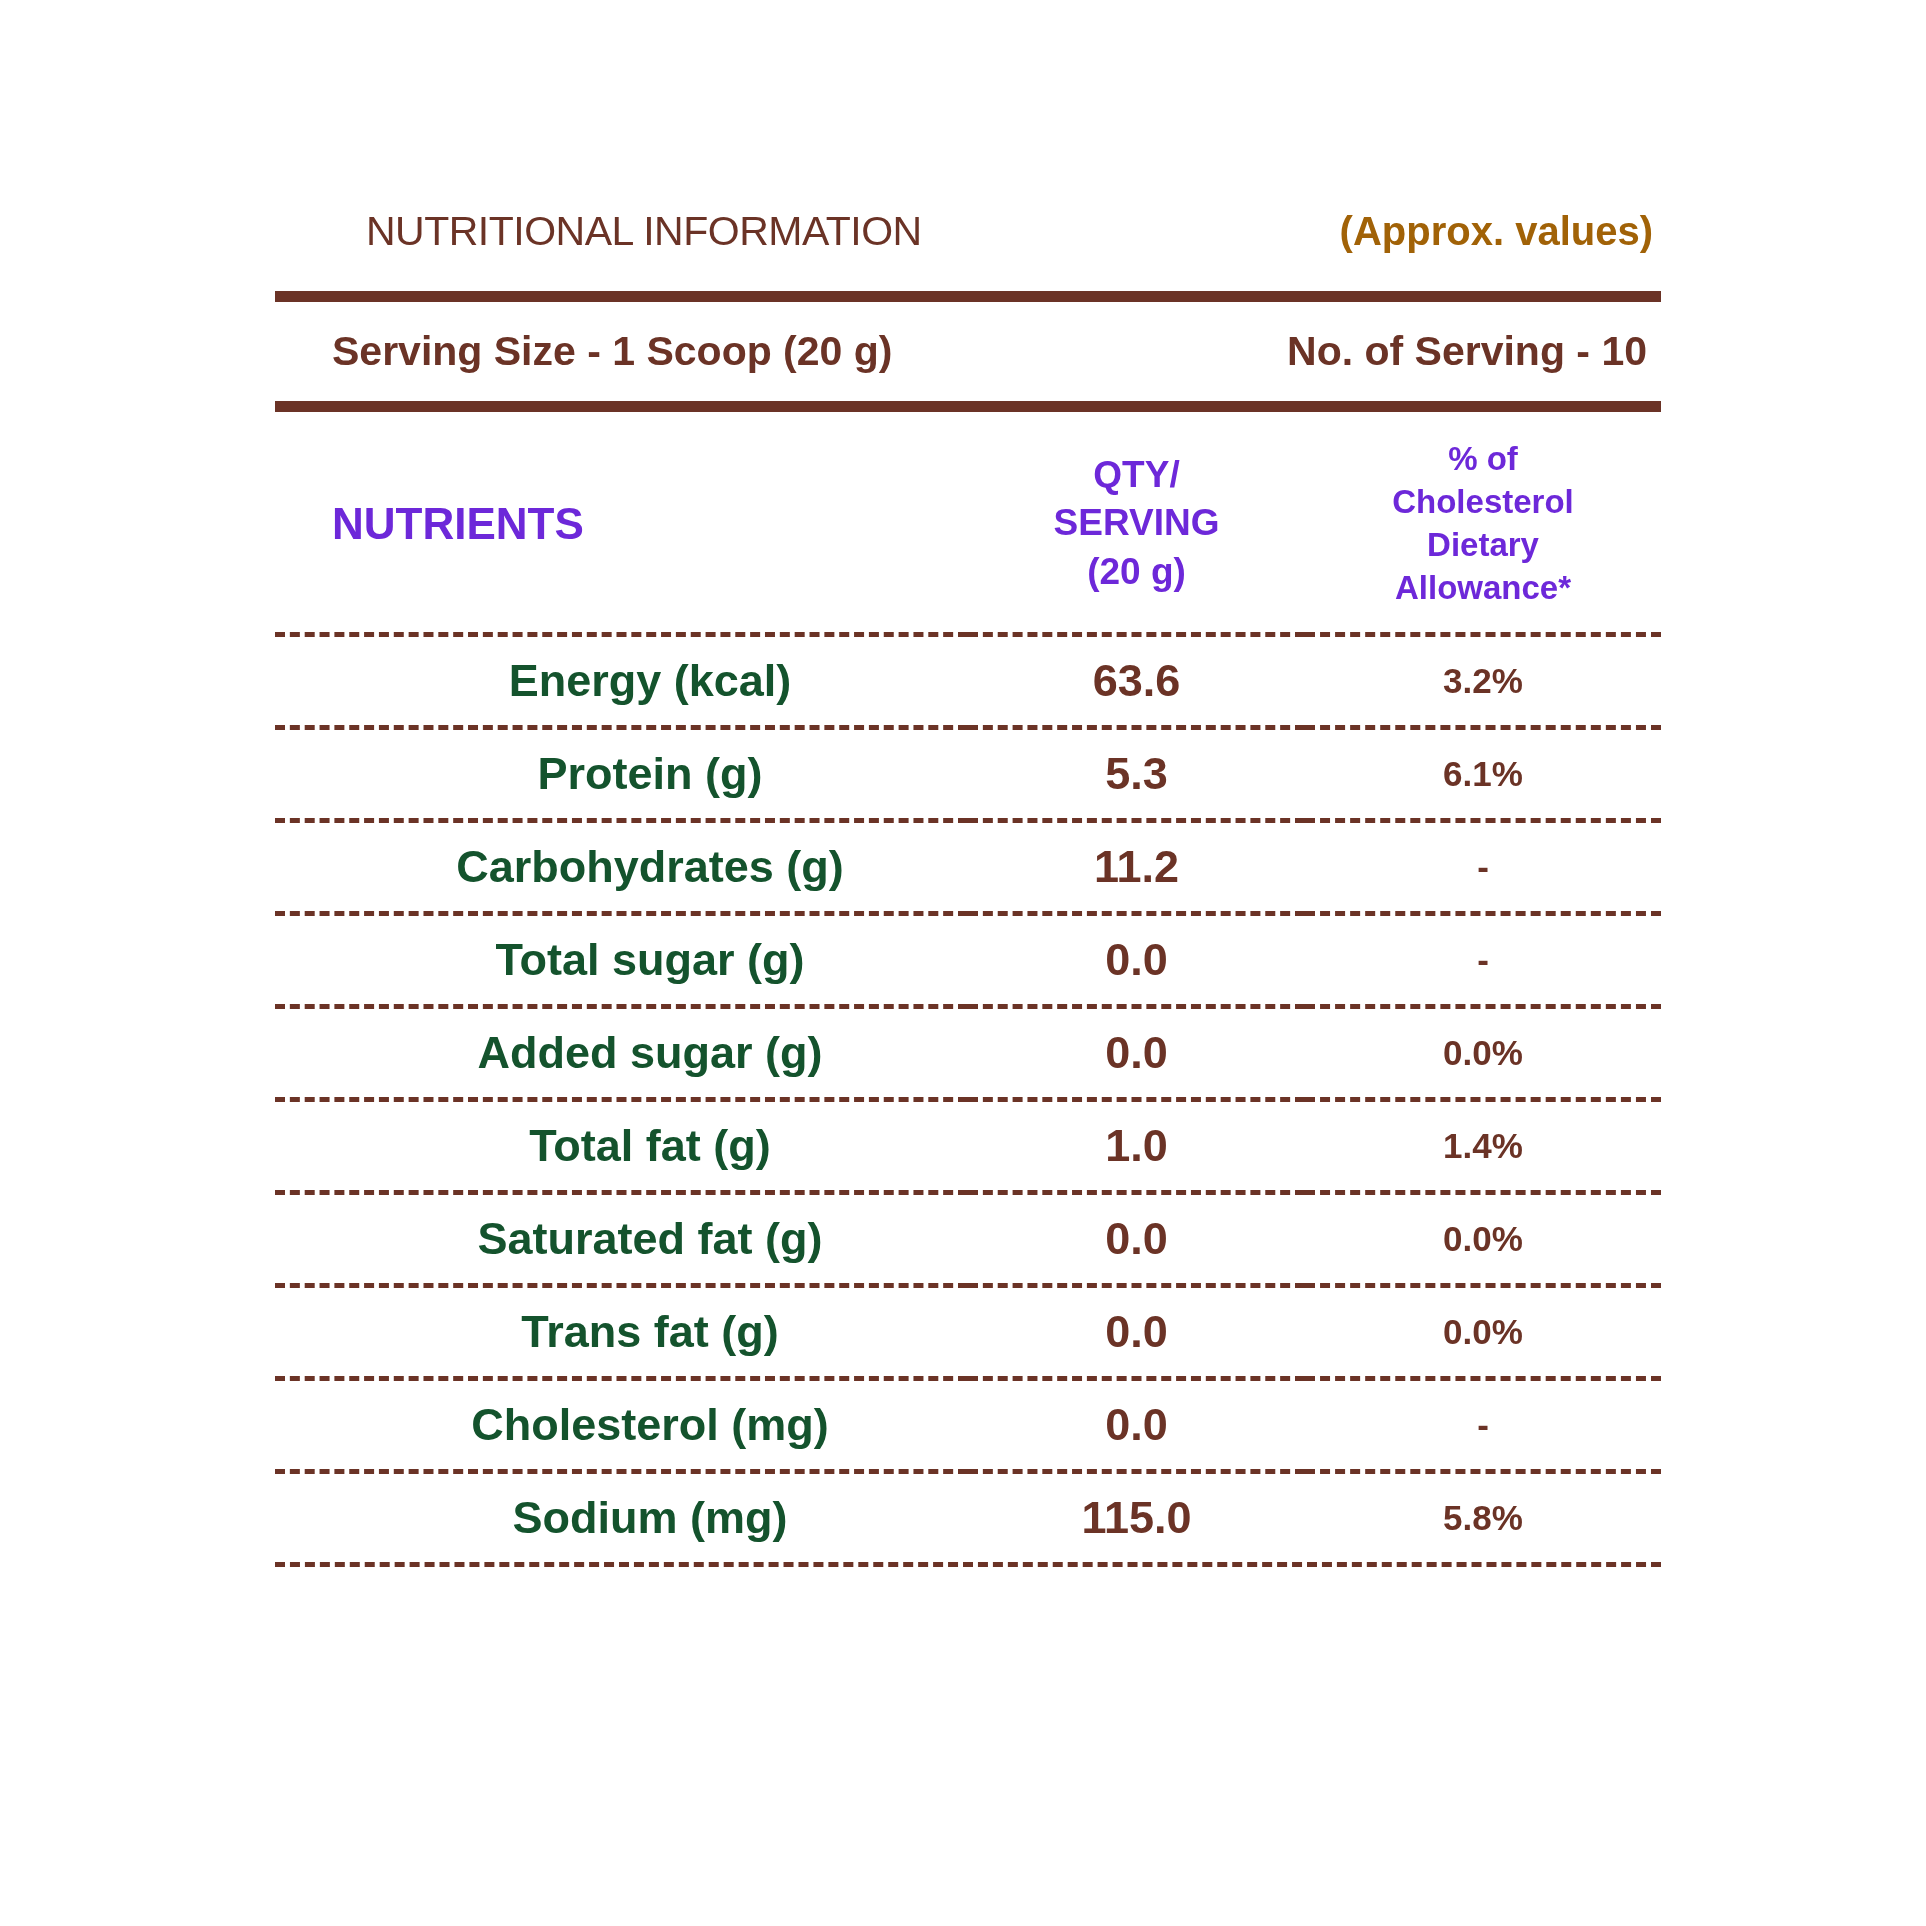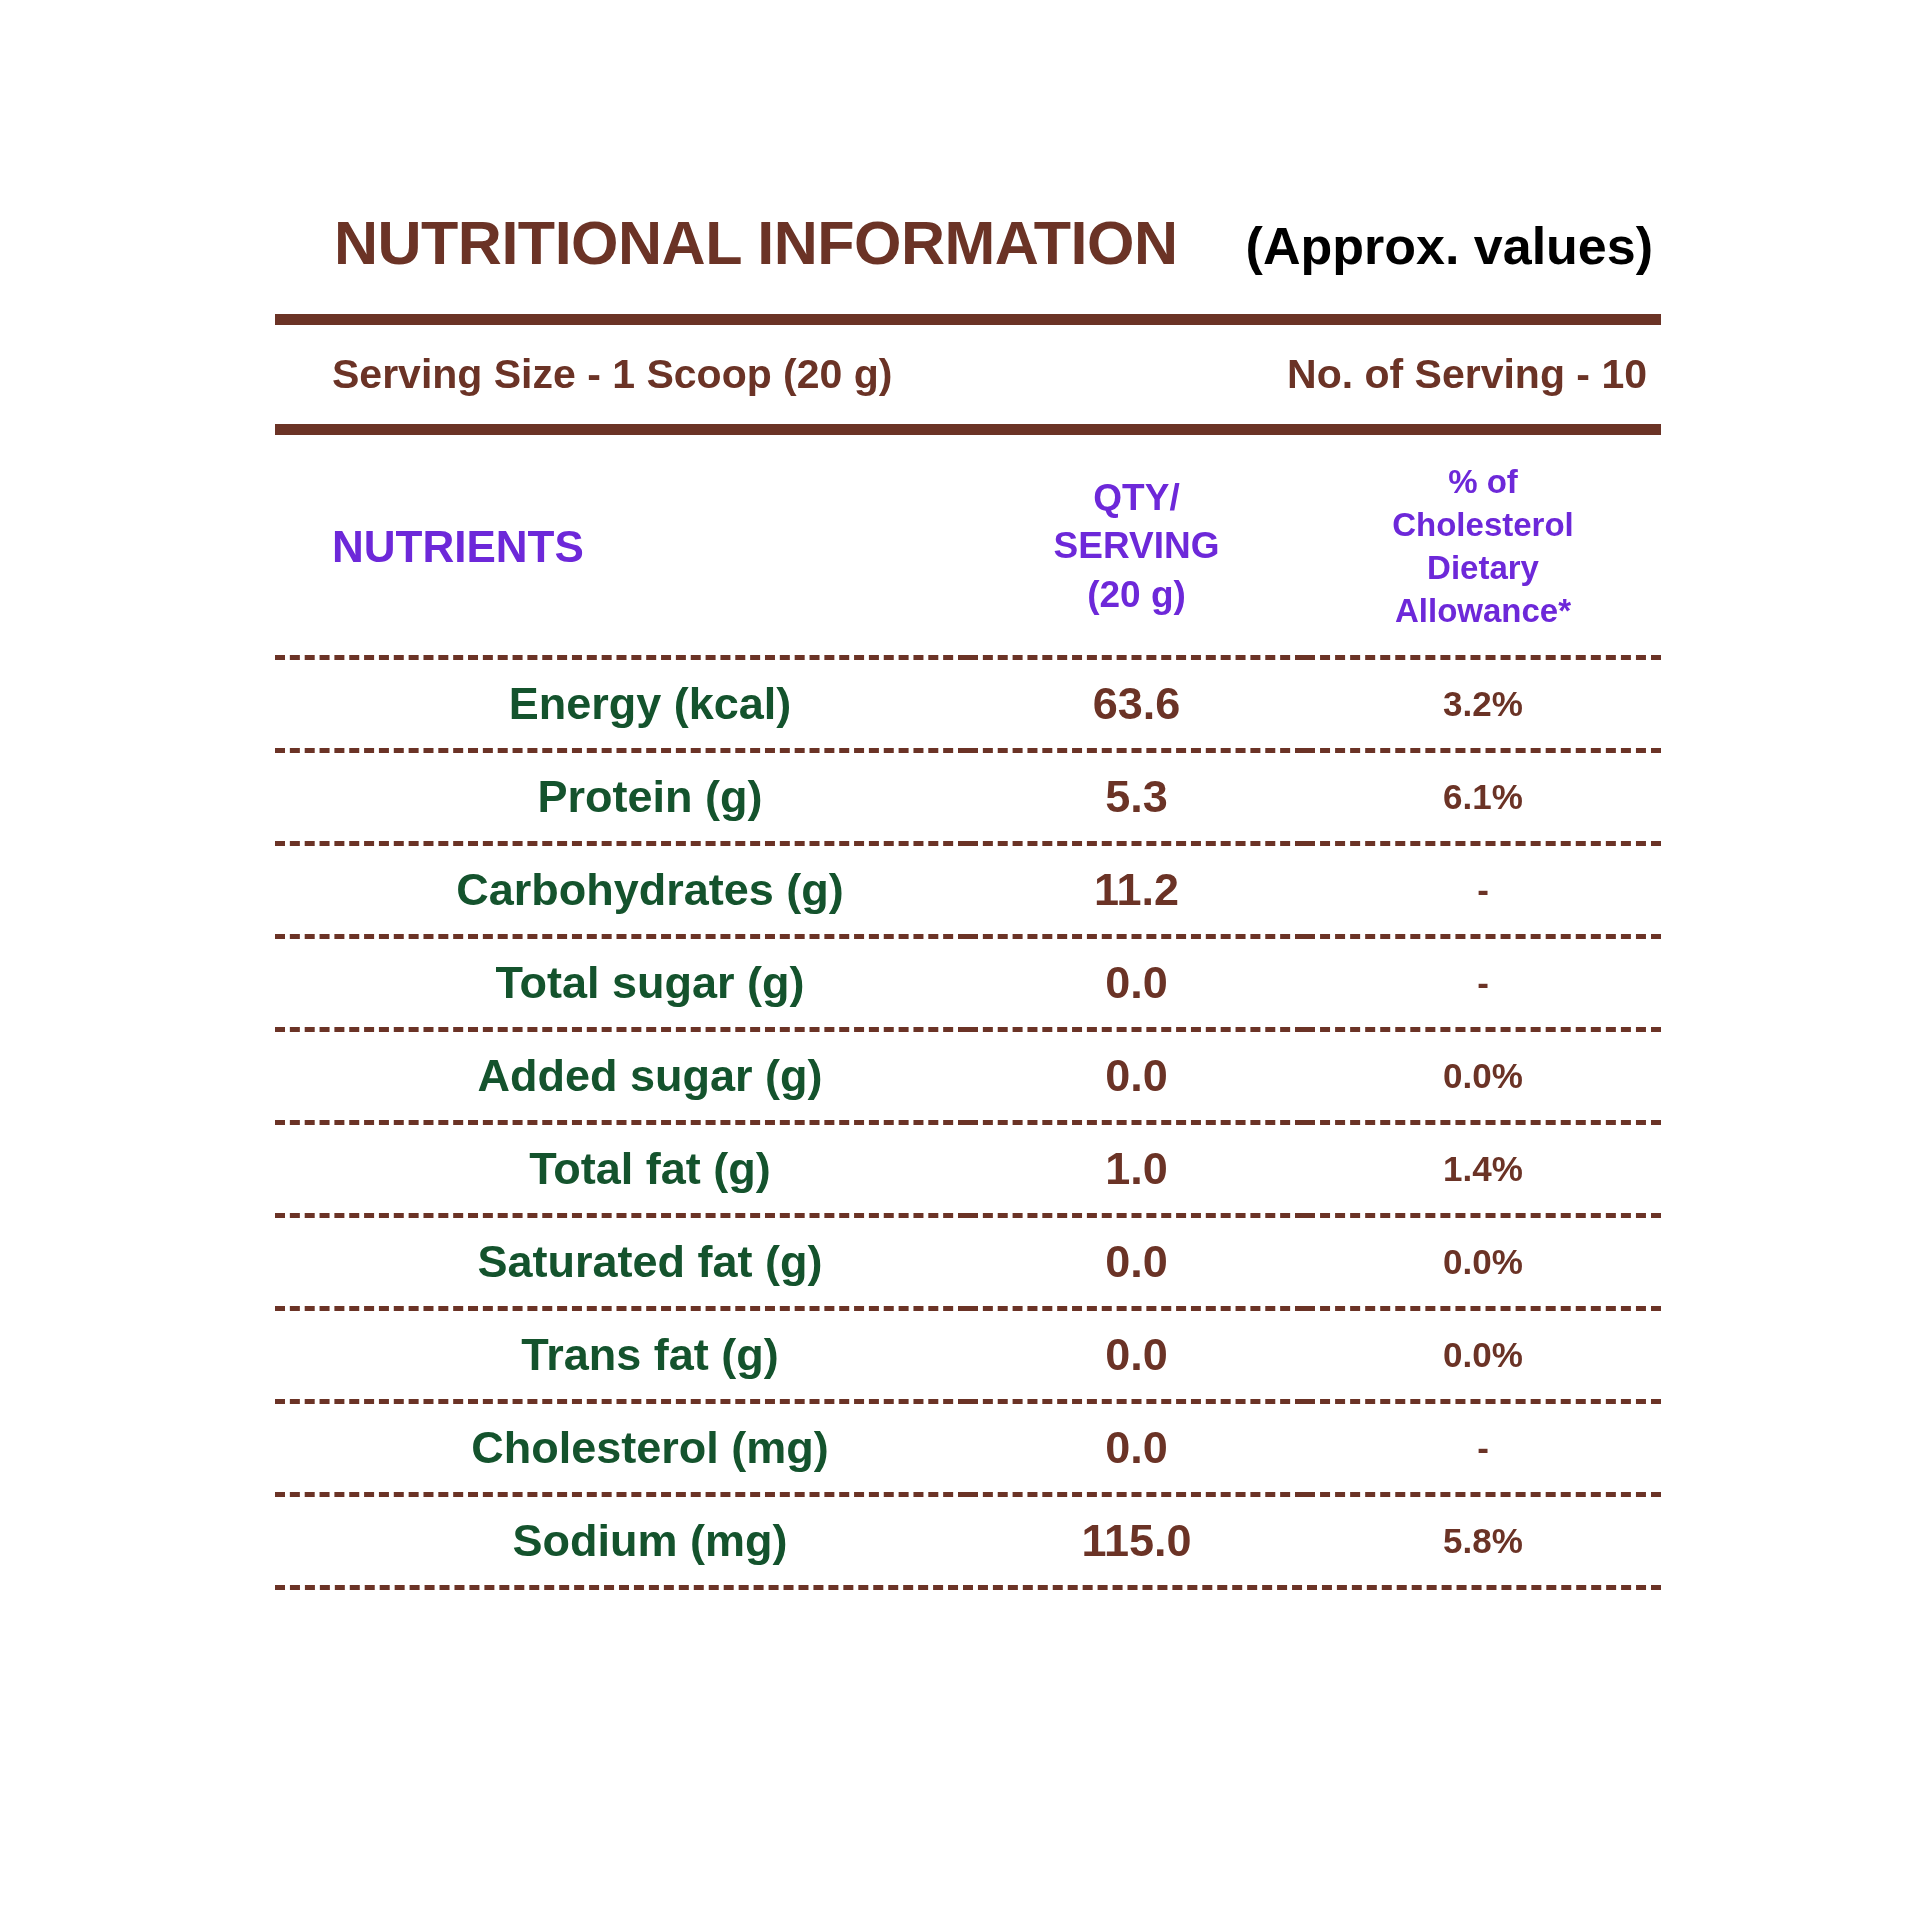--- a/index.html
+++ b/index.html
@@ -20,30 +20,31 @@
     top: 208px;
     width: 1386px;
   }
   .title-row {
     display: flex;
     align-items: baseline;
     justify-content: space-between;
     padding: 0 8px 0 59px;
   }
   .title {
-    font-size: 61px;
-    font-weight: bold;
+    font-size: 41px;
+    font-weight: normal;
     letter-spacing: -0.5px;
     color: #6b3326;
     white-space: nowrap;
+    margin-left: 32px;
   }
   .title-note {
-    font-size: 52px;
-    font-weight: bold;
-    color: #000000;
+    font-size: 40px;
+    font-weight: bold;
+    color: #a16207;
     white-space: nowrap;
   }
   .rule-thick {
     height: 11px;
     background: #6b3326;
     margin-top: 36px;
   }
   .serving-row {
     display: flex;
     justify-content: space-between;

